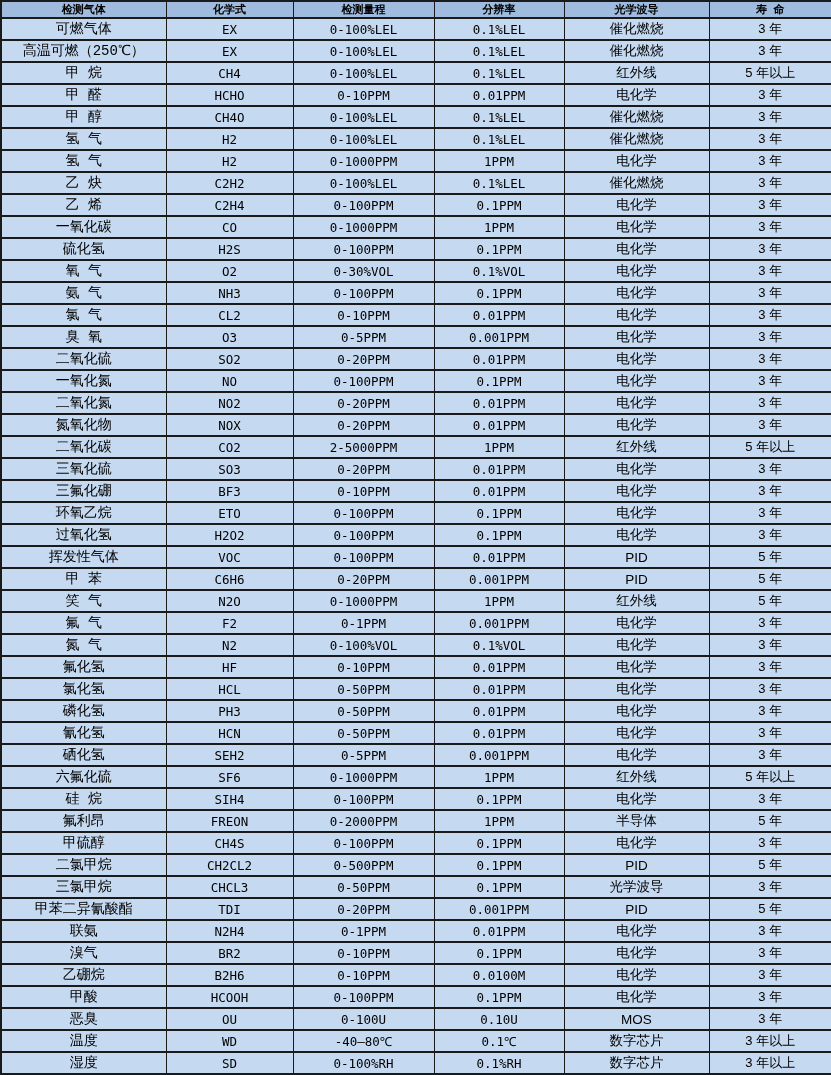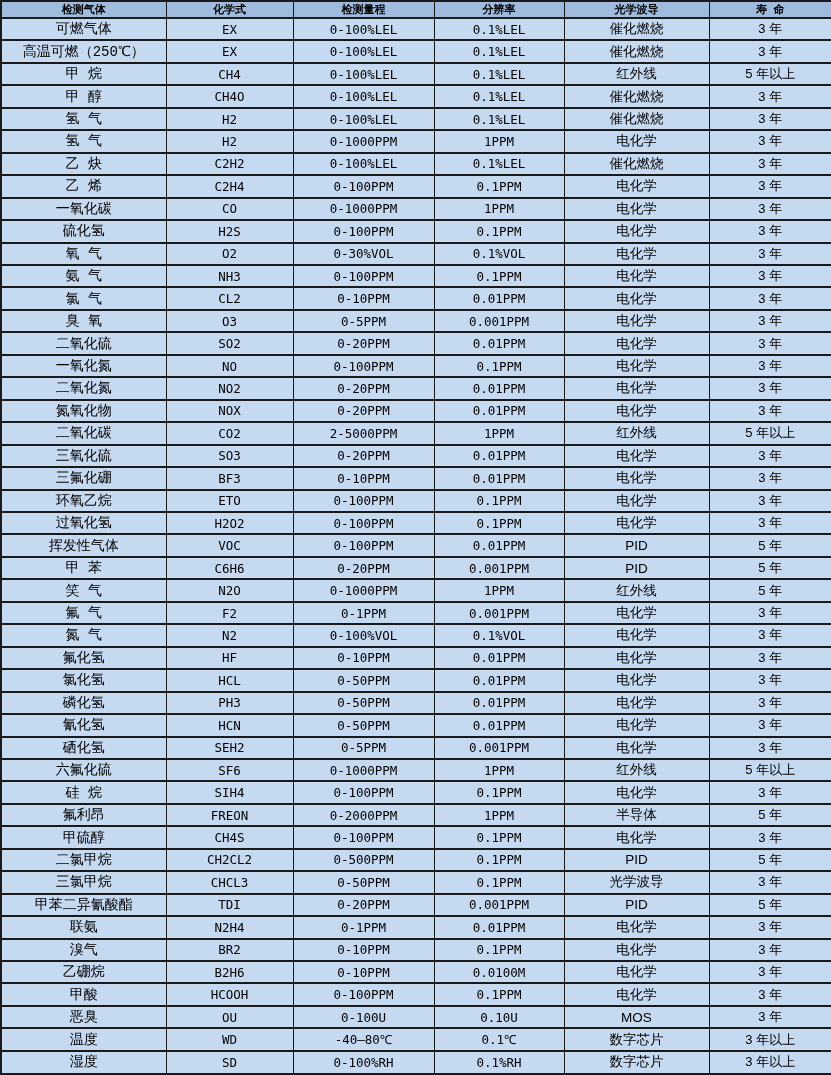--- a/index.html
+++ b/index.html
@@ -80,20 +80,28 @@
       </tr>
       <tr>
         <td class="c0">甲 烷</td>
         <td class="c1">CH4</td>
         <td class="c2">0-100%LEL</td>
         <td class="c3">0.1%LEL</td>
         <td class="c4">红外线</td>
         <td class="c5">5 年以上</td>
       </tr>
       <tr>
+        <td class="c0">甲 醛</td>
+        <td class="c1">HCHO</td>
+        <td class="c2">0-10PPM</td>
+        <td class="c3">0.01PPM</td>
+        <td class="c4">电化学</td>
+        <td class="c5">3 年</td>
+      </tr>
+      <tr>
         <td class="c0">甲 醇</td>
         <td class="c1">CH4O</td>
         <td class="c2">0-100%LEL</td>
         <td class="c3">0.1%LEL</td>
         <td class="c4">催化燃烧</td>
         <td class="c5">3 年</td>
       </tr>
       <tr>
         <td class="c0">氢 气</td>
         <td class="c1">H2</td>

